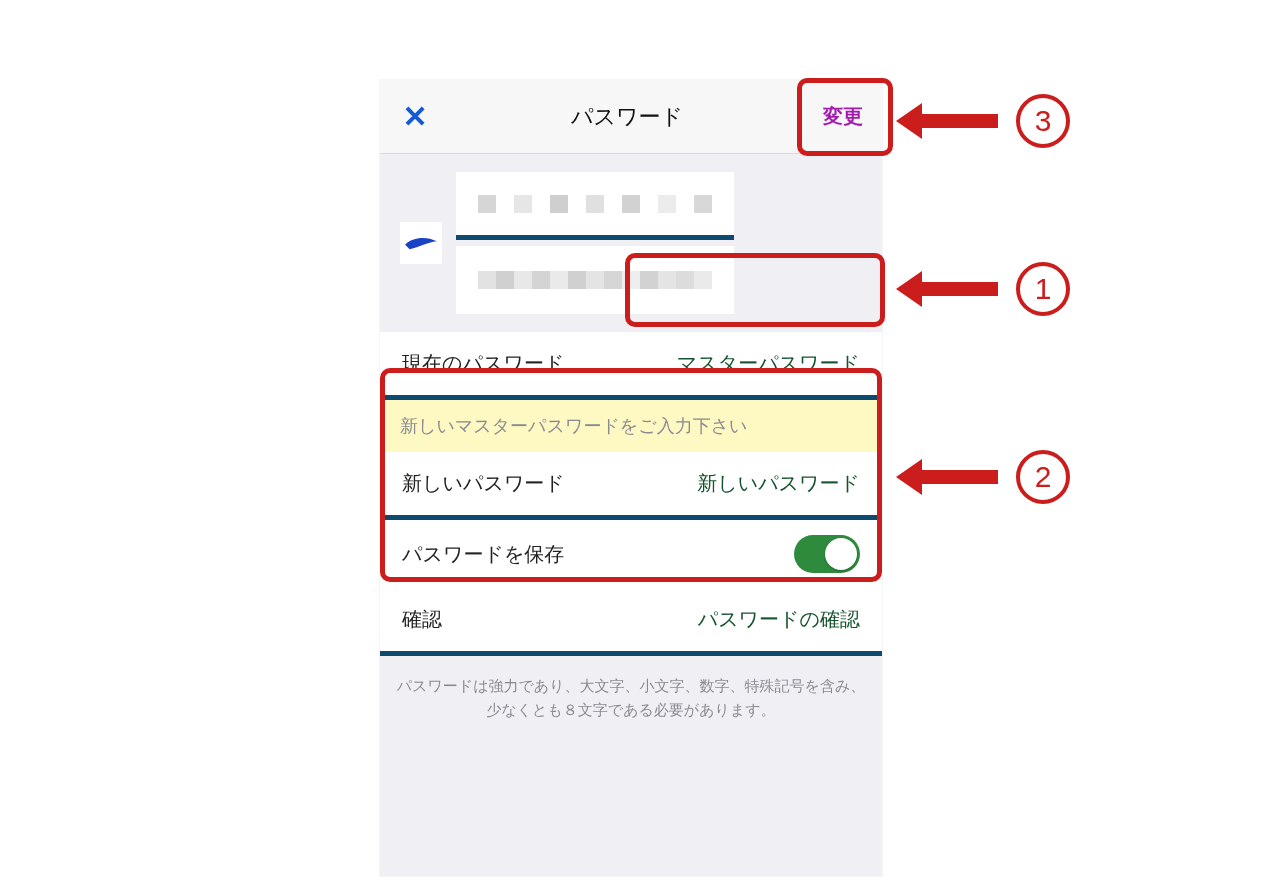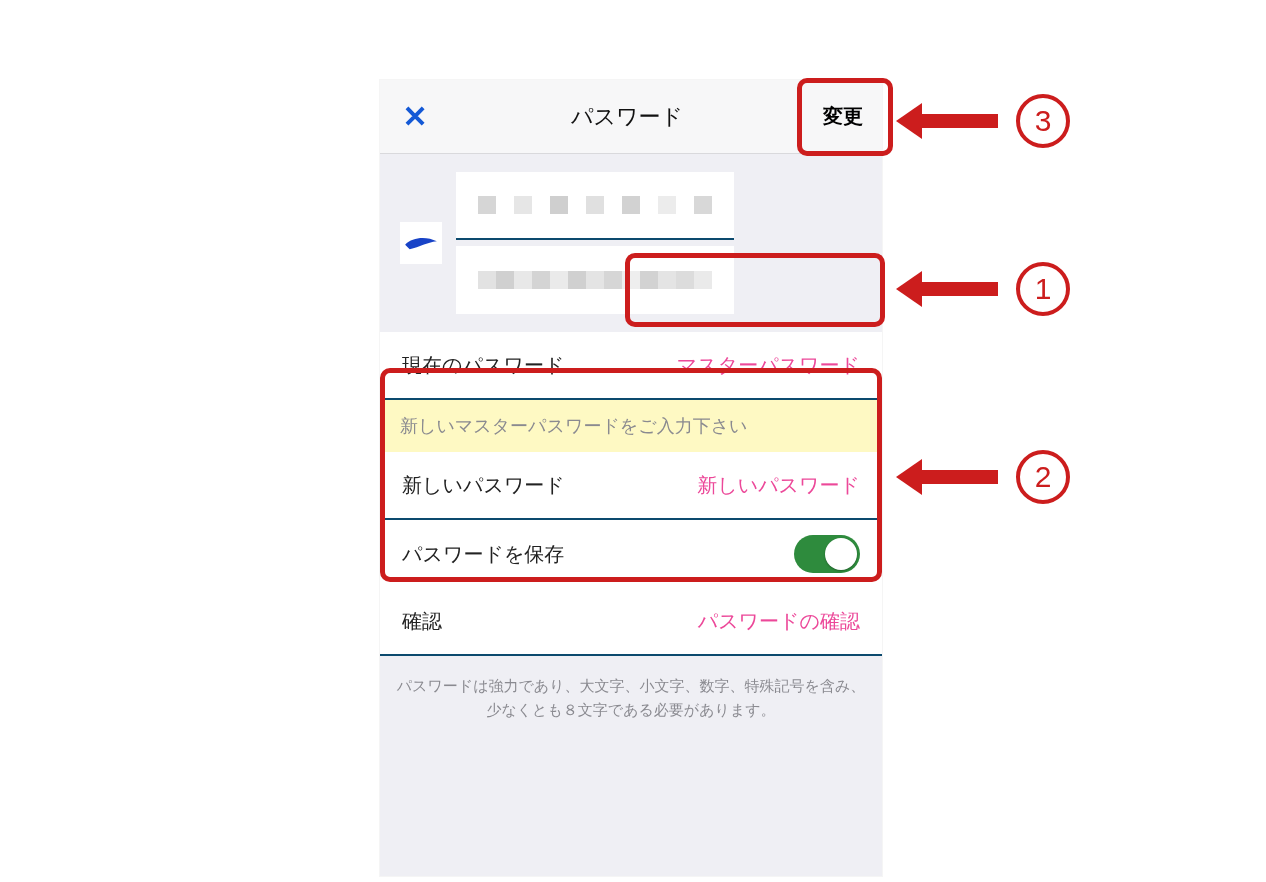--- a/index.html
+++ b/index.html
@@ -44,21 +44,21 @@
     font-size: 22px;
     font-weight: 400;
     color: #111;
   }
   .hdr .change {
     width: 58px;
     height: 48px;
     display:flex;align-items:center;justify-content:center;
     font-size: 20px;
     font-weight: 700;
-    color: #000000;
+    color: #a21caf;
     cursor: pointer;
     text-align: center;
   }
   
   .acct {
     display:flex;align-items:center;gap:14px;
     padding: 18px 20px;
     background:#efeff4;
   }
   .acct .logo {
@@ -69,26 +69,26 @@
     display:flex;flex-direction:column;gap:6px;
   }
   .acct .redact .row { display:flex;gap:0; }
   .acct .redact .b { width:18px;height:18px; }
   
   .row {
     display:flex;align-items:center;justify-content:space-between;
     background:#fff;
     padding: 0 22px;
     height:68px;
-    border-bottom:2px solid #0c4a6e;
+    border-bottom:5px solid #0c4a6e;
     font-size:20px;
   }
   .row:last-child { border-bottom:none; }
   .row .lab { color:#222; }
-  .row .ph  { color:#ec4899; }
+  .row .ph  { color:#14532d; }
   .hint {
     color:#8a8a90;
     font-size:18px;
     padding:14px 20px;
     background:#fef9c3;
   }
   .foot {
     color:#8a8a90;
     font-size:15px;
     line-height:1.6;

